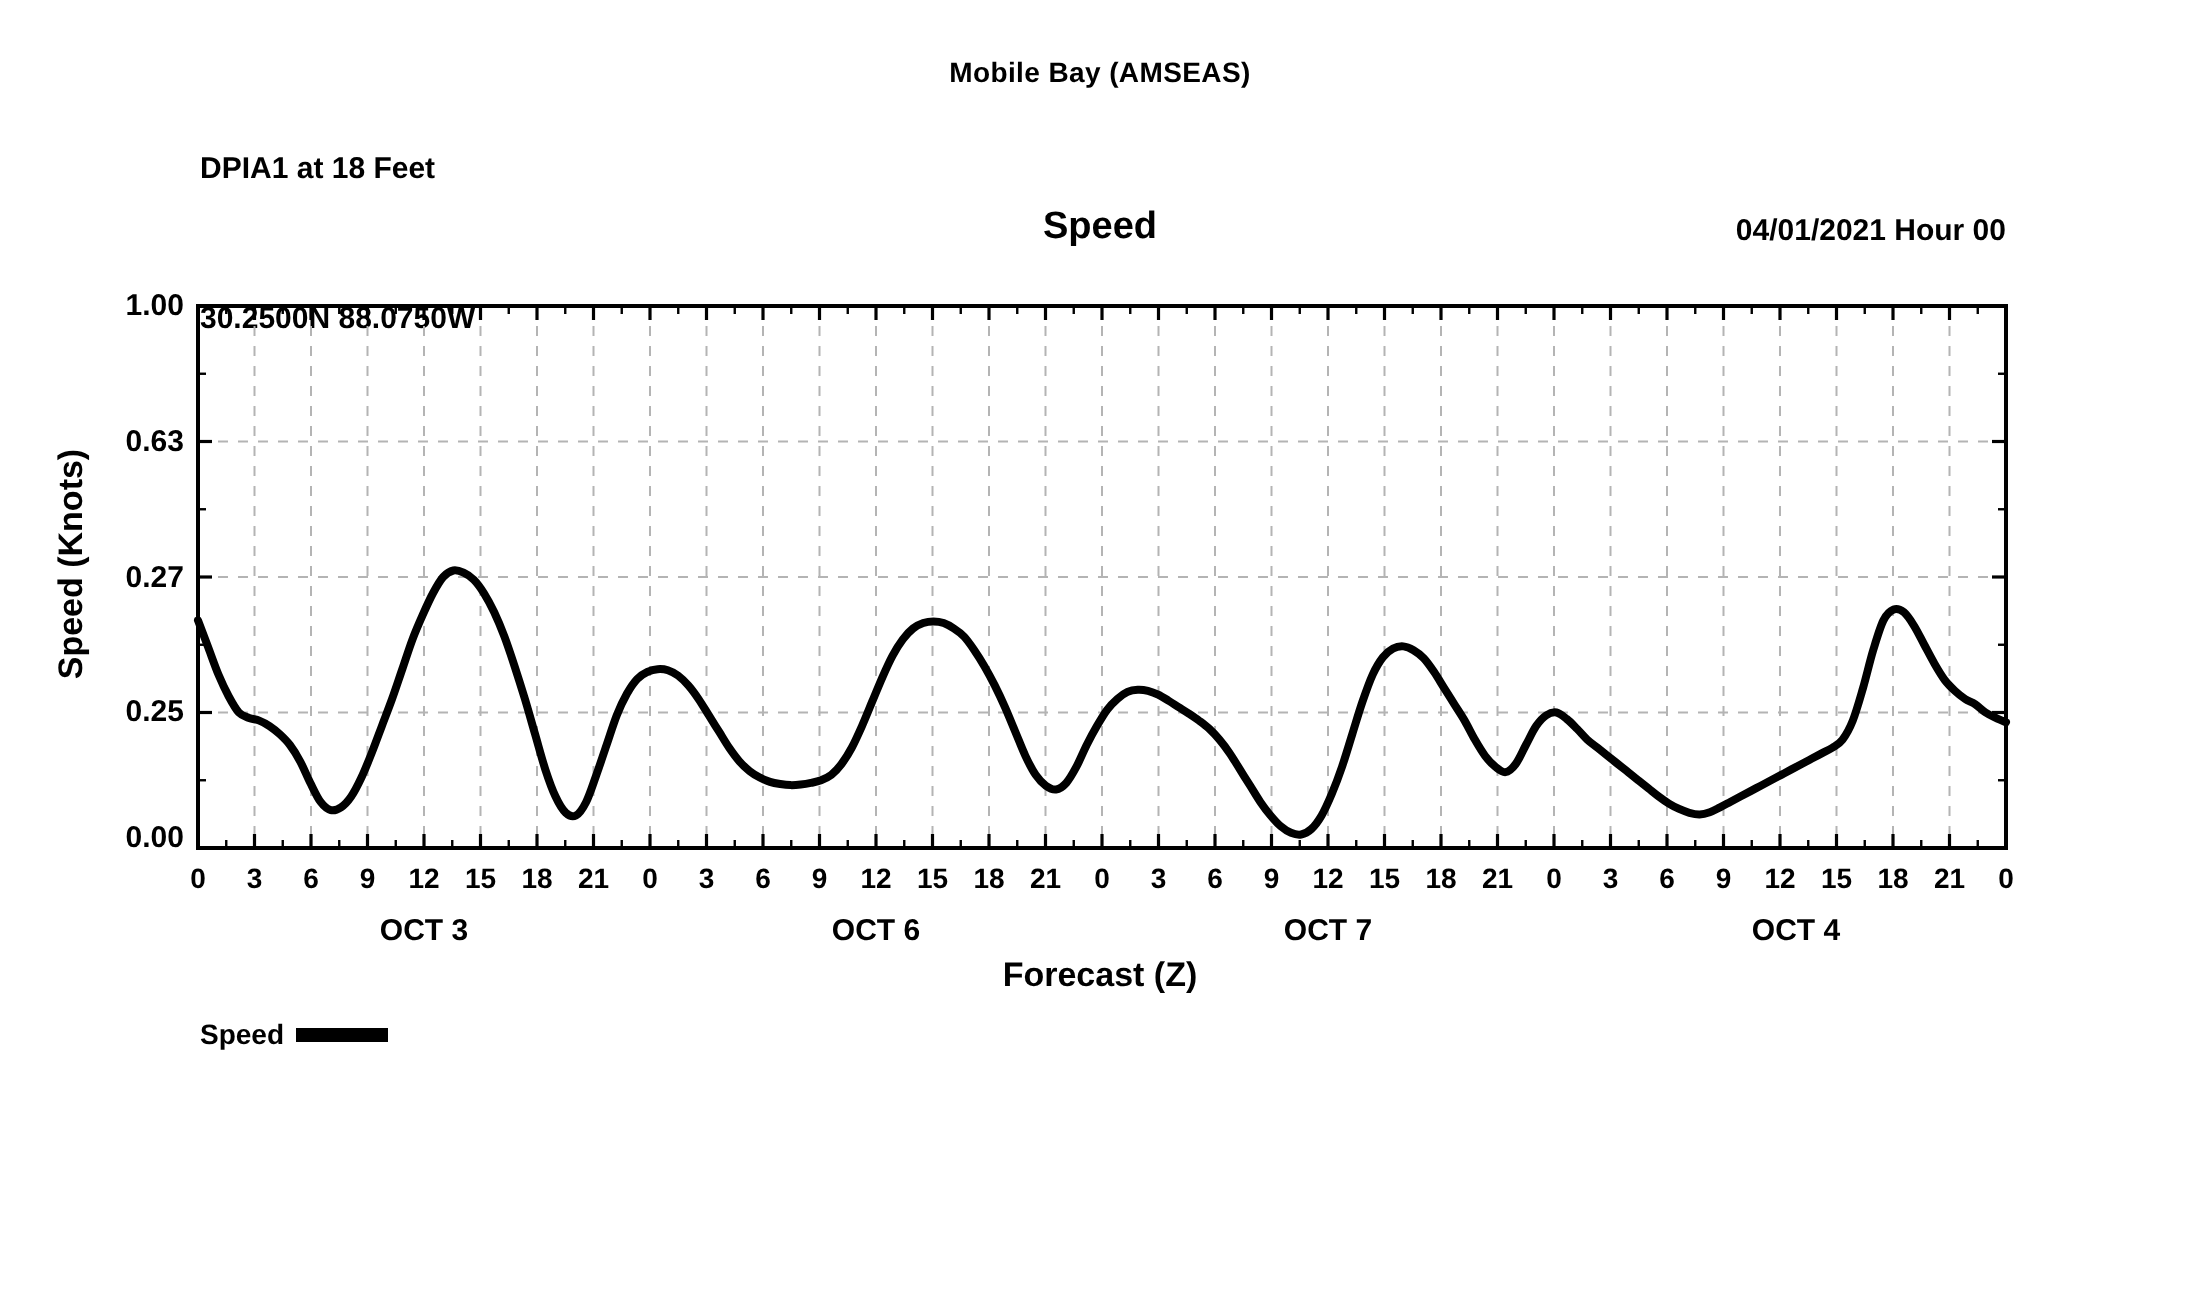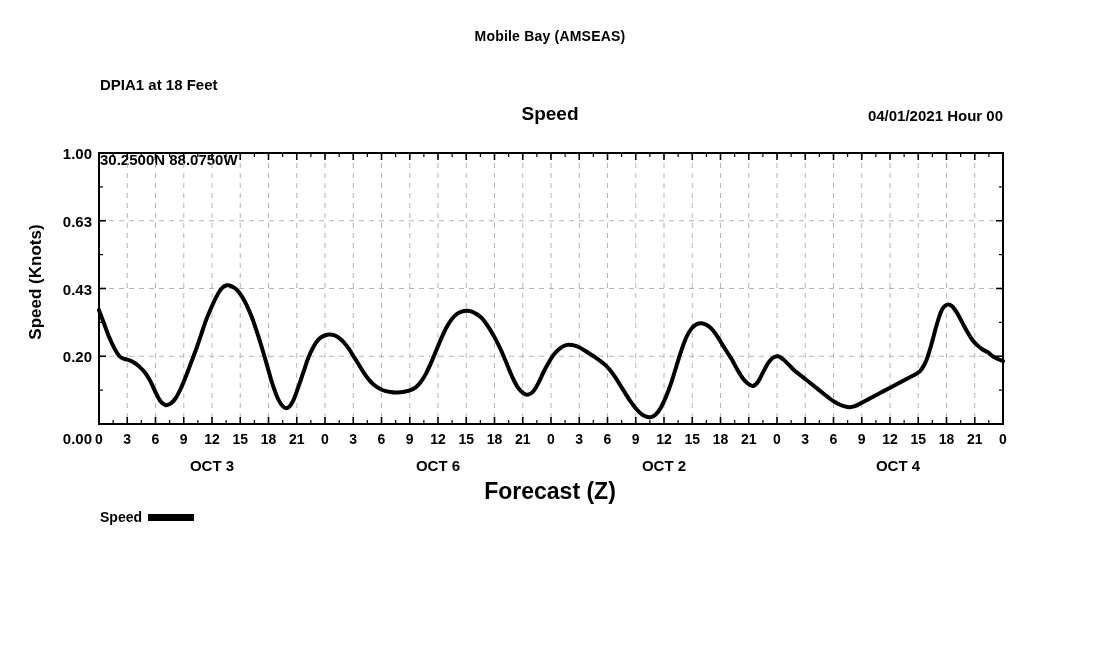--- a/index.html
+++ b/index.html
@@ -60,21 +60,21 @@
     width: 160px;
     text-align: center;
     font-size: 17px;
     transform: rotate(-90deg);
     transform-origin: center center;
   }
   #xlabel {
     left: 0; right: 0;
     top: 478px;
     text-align: center;
-    font-size: 23px;
+    font-size: 17px;
   }
   .ytick-label {
     position: absolute;
     right: 0;
     font-size: 15px;
     font-weight: bold;
     text-align: right;
     transform: translateY(-50%);
     white-space: nowrap;
   }
@@ -151,23 +151,23 @@
 
   <div class="txt" id="subtitle">Speed</div>
 
   <div class="txt" id="runtime">04/01/2021 Hour 00</div>
 
   <div class="txt" id="ylabel">Speed (Knots)</div>
 
   <div class="txt" id="xlabel">Forecast (Z)</div>
 
   <div class="ytick-wrap" id="ytick-wrap">
-      <div class="ytick-label" style="top: 285px;">0.00</div>
-      <div class="ytick-label" style="top: 203.25px;">0.20</div>
-      <div class="ytick-label" style="top: 135.5px;">0.43</div>
+      <div class="ytick-label" style="top: 266px;">0.00</div>
+      <div class="ytick-label" style="top: 203.25px;">0.25</div>
+      <div class="ytick-label" style="top: 135.5px;">0.27</div>
       <div class="ytick-label" style="top: 67.75px;">0.63</div>
       <div class="ytick-label" style="top: 0px; margin-left: 34px;">1.00</div>
     </div>
   <div class="xtick-wrap" id="xtick-wrap">
       <div class="xtick-label" style="left: 99px;">0</div>
       <div class="xtick-label" style="left: 127.25px;">3</div>
       <div class="xtick-label" style="left: 155.5px;">6</div>
       <div class="xtick-label" style="left: 183.75px;">9</div>
       <div class="xtick-label" style="left: 212px;">12</div>
       <div class="xtick-label" style="left: 240.25px;">15</div>
@@ -195,21 +195,21 @@
       <div class="xtick-label" style="left: 861.75px;">9</div>
       <div class="xtick-label" style="left: 890px;">12</div>
       <div class="xtick-label" style="left: 918.25px;">15</div>
       <div class="xtick-label" style="left: 946.5px;">18</div>
       <div class="xtick-label" style="left: 974.75px;">21</div>
       <div class="xtick-label" style="left: 1003px;">0</div>
     </div>
   <div class="day-wrap" id="day-wrap">
       <div class="day-label" style="left: 212px;">OCT 3</div>
       <div class="day-label" style="left: 438px;">OCT 6</div>
-      <div class="day-label" style="left: 664px;">OCT 2</div>
+      <div class="day-label" style="left: 664px;">OCT 7</div>
       <div class="day-label" style="left: 898px;">OCT 4</div>
     </div>
 
   <svg id="plot-svg" width="1100" height="650">
     <g id="grid-layer">
         <line x1="127.25" y1="153" x2="127.25" y2="424" stroke="#b4b4b4" stroke-width="1" stroke-dasharray="5,5"></line>
         <line x1="155.5" y1="153" x2="155.5" y2="424" stroke="#b4b4b4" stroke-width="1" stroke-dasharray="5,5"></line>
         <line x1="183.75" y1="153" x2="183.75" y2="424" stroke="#b4b4b4" stroke-width="1" stroke-dasharray="5,5"></line>
         <line x1="212" y1="153" x2="212" y2="424" stroke="#b4b4b4" stroke-width="1" stroke-dasharray="5,5"></line>
         <line x1="240.25" y1="153" x2="240.25" y2="424" stroke="#b4b4b4" stroke-width="1" stroke-dasharray="5,5"></line>

